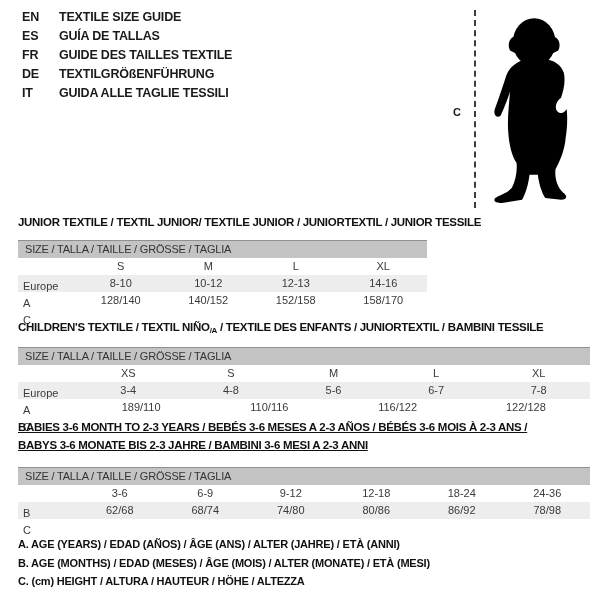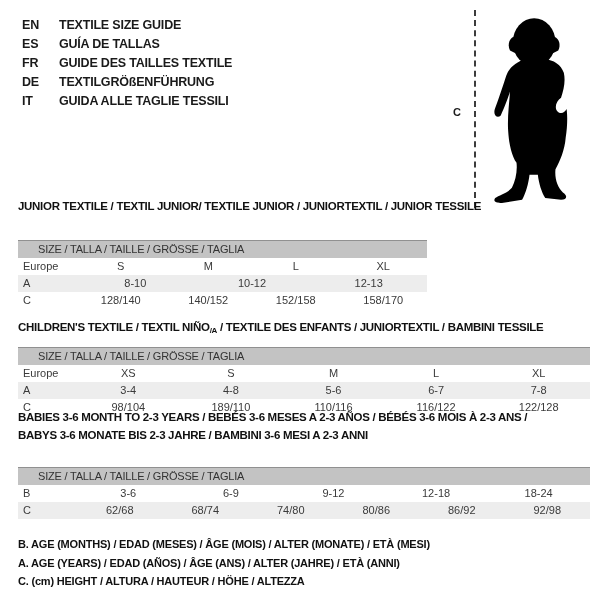--- a/index.html
+++ b/index.html
@@ -1,37 +1,37 @@
 <!DOCTYPE html>
 <html><head>
 <meta charset="utf-8">
 <style>
   html,body { margin:0; padding:0; background:#fff; }
   #app {
     position:relative; width:600px; height:600px; background:#ffffff;
     font-family:"Liberation Sans", sans-serif; color:#1a1a1a; overflow:hidden;
   }
   
-  .lang-list { position:absolute; left:22px; top:16px; }
+  .lang-list { position:absolute; left:22px; top:8px; }
   .lang-row { display:flex; font-weight:bold; font-size:12.5px; line-height:19px; letter-spacing:-0.2px; }
   .lang-code { width:37px; }
   
   .figure { position:absolute; left:445px; top:6px; width:152px; height:208px; }
   .dash-line { position:absolute; left:29px; top:4px; height:198px; width:0; border-left:2px dashed #3c3c3c; }
   .measure-label { position:absolute; left:8px; top:100px; font-weight:bold; font-size:11px; }
   .silhouette { position:absolute; left:40px; top:2px; }
   
   .section-title { position:absolute; left:18px; font-weight:bold; font-size:11.5px; letter-spacing:-0.3px; white-space:nowrap; color:#111; }
   .sub-a { font-size:8px; vertical-align:-2px; }
   
   .size-table { position:absolute; left:18px; font-size:11px; color:#3a3a3a; }
-  .thead { height:17px; line-height:17px; background:#c3c3c3; border-top:1px solid #909090; padding-left:20px; letter-spacing:-0.2px; color:#333; }
+  .thead { height:17px; line-height:17px; background:#c3c3c3; border-top:1px solid #909090; padding-left:7px; letter-spacing:-0.2px; color:#333; }
   .trow { display:flex; height:17px; line-height:17px; }
   .alt { background:#ededed; }
-  .tlabel { width:54px; padding-left:5px; }
+  .tlabel { width:54px; padding-left:5px;margin-top:20px; }
   .tcell { flex:1; text-align:center; }
   
   .footnotes { position:absolute; left:18px; top:535px; font-weight:bold; font-size:11px; line-height:18.5px; letter-spacing:-0.2px; color:#111; }
 </style>
 </head>
 <body>
 
 <div id="app">
 
   <div class="lang-list">
@@ -86,35 +86,36 @@
                  C89 119 89 107 88 100
                  C86 104 81 107 77 101
                  C75 96 78 91 82 88
                  C85 79 87 70 85 61
                  C82 52 74 47 64 46
                  Z"></path>
       </g>
     </svg>
   </div>
 
-  <div class="section-title" style="top:200px;text-align:center;">JUNIOR TEXTILE / TEXTIL JUNIOR/ TEXTILE JUNIOR / JUNIORTEXTIL / JUNIOR TESSILE</div>
+  <div class="section-title" style="top:216px;text-align:center;">JUNIOR TEXTILE / TEXTIL JUNIOR/ TEXTILE JUNIOR / JUNIORTEXTIL / JUNIOR TESSILE</div>
   <div class="size-table" style="top:240px; width:409px;">
     <div class="thead">SIZE / TALLA / TAILLE / GRÖSSE / TAGLIA</div>
     <div class="trow">
       <div class="tlabel">Europe</div>
       <div class="tcell">S</div>
       <div class="tcell">M</div>
       <div class="tcell">L</div>
       <div class="tcell">XL</div>
     </div>
     <div class="trow alt">
       <div class="tlabel">A</div>
       <div class="tcell">8-10</div>
       <div class="tcell">10-12</div>
       <div class="tcell">12-13</div>
+      <div class="tcell">14-16</div>
     </div>
     <div class="trow">
       <div class="tlabel">C</div>
       <div class="tcell">128/140</div>
       <div class="tcell">140/152</div>
       <div class="tcell">152/158</div>
       <div class="tcell">158/170</div>
     </div>
   </div>
 
@@ -134,52 +135,52 @@
     <div class="trow alt">
       <div class="tlabel">A</div>
       <div class="tcell">3-4</div>
       <div class="tcell">4-8</div>
       <div class="tcell">5-6</div>
       <div class="tcell">6-7</div>
       <div class="tcell">7-8</div>
     </div>
     <div class="trow">
       <div class="tlabel">C</div>
-      <div class="tcell">98/104</div>
       <div class="tcell">189/110</div>
       <div class="tcell">110/116</div>
       <div class="tcell">116/122</div>
       <div class="tcell">122/128</div>
     </div>
   </div>
 
-  <div class="section-title" style="top:408px; line-height:18px;">
+  <div class="section-title" style="top:418px; line-height:18px;text-decoration:underline;">
     <div>BABIES 3-6 MONTH TO 2-3 YEARS / BEBÉS 3-6 MESES A 2-3 AÑOS / BÉBÉS 3-6 MOIS À 2-3 ANS /</div>
     <div>BABYS 3-6 MONATE BIS 2-3 JAHRE / BAMBINI 3-6 MESI A 2-3 ANNI</div>
   </div>
   <div class="size-table" style="top:467px; width:572px;">
     <div class="thead">SIZE / TALLA / TAILLE / GRÖSSE / TAGLIA</div>
     <div class="trow">
       <div class="tlabel">B</div>
       <div class="tcell">3-6</div>
       <div class="tcell">6-9</div>
       <div class="tcell">9-12</div>
       <div class="tcell">12-18</div>
       <div class="tcell">18-24</div>
+      <div class="tcell">24-36</div>
     </div>
     <div class="trow alt">
       <div class="tlabel">C</div>
       <div class="tcell">62/68</div>
       <div class="tcell">68/74</div>
       <div class="tcell">74/80</div>
       <div class="tcell">80/86</div>
       <div class="tcell">86/92</div>
-      <div class="tcell">92/98</div>
+      <div class="tcell">78/98</div>
     </div>
   </div>
 
   <div class="footnotes">
+    <div>A. AGE (YEARS) / EDAD (AÑOS) / ÂGE (ANS) / ALTER (JAHRE) / ETÀ (ANNI)</div>
     <div>B. AGE (MONTHS) / EDAD (MESES) / ÂGE (MOIS) / ALTER (MONATE) / ETÀ (MESI)</div>
-    <div>A. AGE (YEARS) / EDAD (AÑOS) / ÂGE (ANS) / ALTER (JAHRE) / ETÀ (ANNI)</div>
     <div>C. (cm) HEIGHT / ALTURA / HAUTEUR / HÖHE / ALTEZZA</div>
   </div>
 
 </div>
 
 </body></html>

